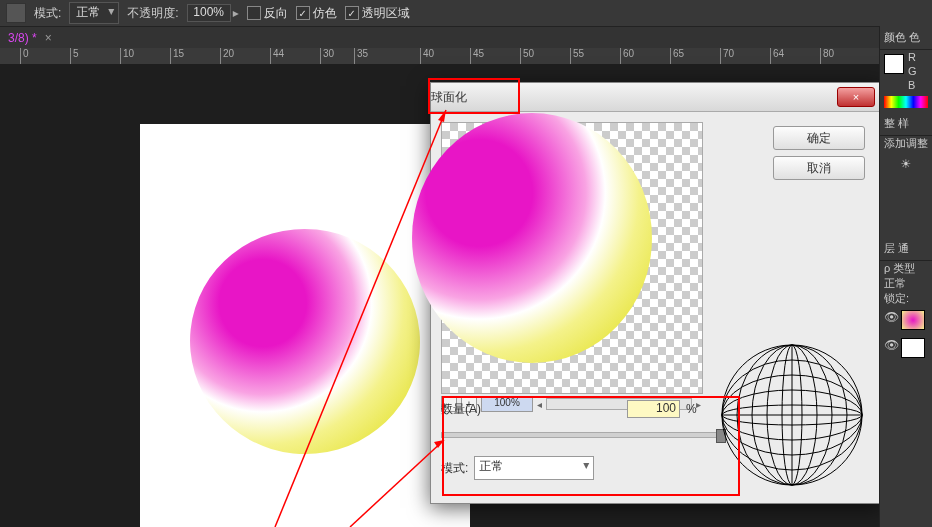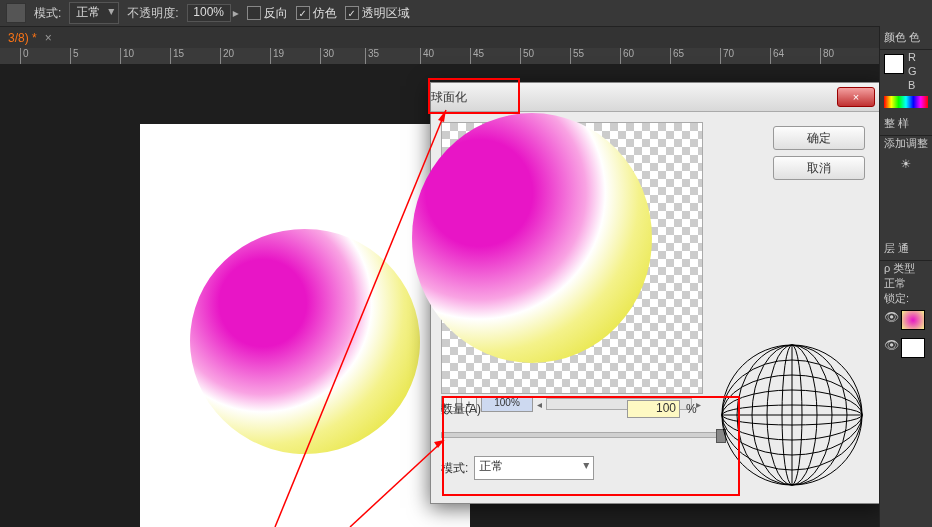--- a/index.html
+++ b/index.html
@@ -6,21 +6,21 @@
   .topbar{height:26px;background:#383838;display:flex;align-items:center;padding:0 6px;gap:8px;border-bottom:1px solid #222;}
   .square-icon{width:18px;height:18px;background:#555;border:1px solid #333;}
   .lbl{color:#ccc;}
   .select{background:#333;border:1px solid #555;color:#ddd;padding:1px 18px 1px 6px;height:18px;position:relative;}
   .select:after{content:"▾";position:absolute;right:4px;color:#aaa;}
   .pct-box{display:flex;align-items:center;gap:2px;}
   .pct-field{background:#333;border:1px solid #555;color:#ddd;width:42px;height:16px;text-align:center;}
   .chk{display:flex;align-items:center;gap:3px;}
   .chk-box{width:12px;height:12px;border:1px solid #888;background:#333;display:inline-flex;align-items:center;justify-content:center;font-size:10px;color:#ddd;}
   .doc-tab{height:22px;background:#333;display:flex;align-items:center;padding:0 8px;border-bottom:1px solid #222;}
-  .doc-tab span{color:#f97316;}
+  .doc-tab span{color:#d946ef;}
   .doc-tab .x{margin-left:8px;color:#999;}
   .ruler-h{position:absolute;left:0;top:48px;height:16px;right:52px;background:#3a3a3a;border-bottom:1px solid #555;}
   .ruler-h .tick{position:absolute;top:0;height:16px;border-left:1px solid #888;font-size:10px;color:#aaa;padding-left:2px;}
   .canvas-area{position:absolute;left:0;top:64px;right:52px;bottom:0;background:#1e1e1e;}
   .canvas{position:absolute;left:140px;top:60px;width:330px;height:460px;background:#fff;}
   .grad-oval{width:230px;height:225px;margin:105px auto 0;border-radius:50%;background:radial-gradient(circle at 30% 35%, #e815c6 0%, #e815c6 20%, #f9a3e3 42%, #fff 50%, #f4f28a 65%, #e8e648 82%);transform:rotate(6deg);}
   .dialog{position:absolute;left:430px;top:82px;width:450px;height:420px;background:#ececec;border:1px solid #888;box-shadow:0 4px 20px rgba(0,0,0,.6);}
   .dlg-title{height:28px;background:linear-gradient(#f4f4f4,#d8d8d8);border-bottom:1px solid #aaa;display:flex;align-items:center;padding:0 0;color:#333;position:relative;}
   .dlg-close{position:absolute;right:6px;top:4px;width:36px;height:18px;background:linear-gradient(#f4a0a0,#c03030);border:1px solid #900;border-radius:3px;display:flex;align-items:center;justify-content:center;color:#fff;font-size:11px;}
   .hl-red{position:absolute;border:2px solid #f00;pointer-events:none;}
@@ -78,23 +78,23 @@
   <span>3/8) *</span>
   <span class="x">×</span>
 </div>
 
 <div class="ruler-h" id="ruler">
     <div class="tick" style="left: 20px;">0</div>
     <div class="tick" style="left: 70px;">5</div>
     <div class="tick" style="left: 120px;">10</div>
     <div class="tick" style="left: 170px;">15</div>
     <div class="tick" style="left: 220px;">20</div>
-    <div class="tick" style="left: 270px;">19</div>
+    <div class="tick" style="left: 270px;">44</div>
     <div class="tick" style="left: 320px;">30</div>
-    <div class="tick" style="left: 365px;">35</div>
+    <div class="tick" style="left: 354px;">35</div>
     <div class="tick" style="left: 420px;">40</div>
     <div class="tick" style="left: 470px;">45</div>
     <div class="tick" style="left: 520px;">50</div>
     <div class="tick" style="left: 570px;">55</div>
     <div class="tick" style="left: 620px;">60</div>
     <div class="tick" style="left: 670px;">65</div>
     <div class="tick" style="left: 720px;">70</div>
     <div class="tick" style="left: 770px;">64</div>
     <div class="tick" style="left: 820px;">80</div>
   </div>

